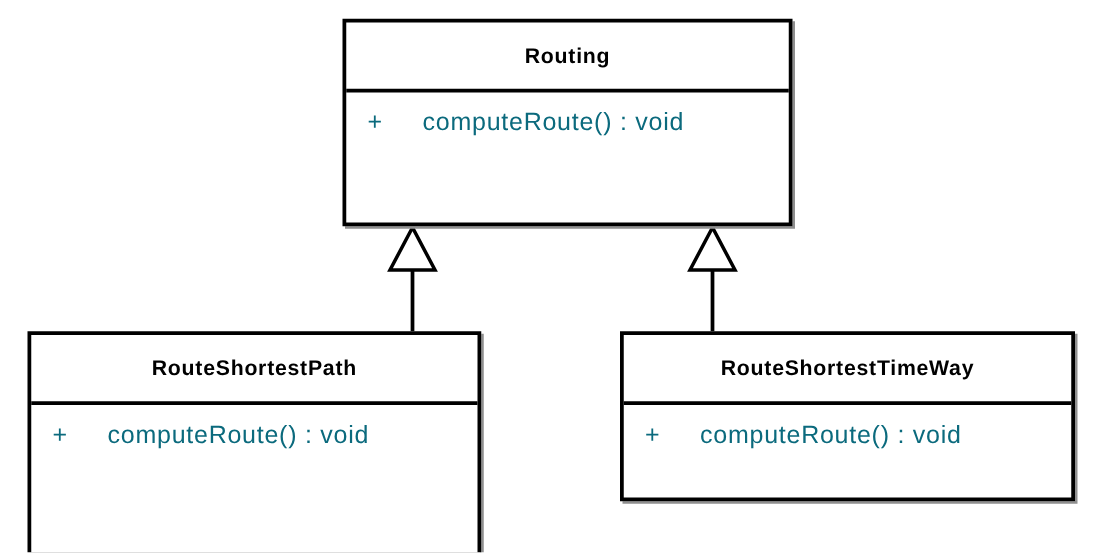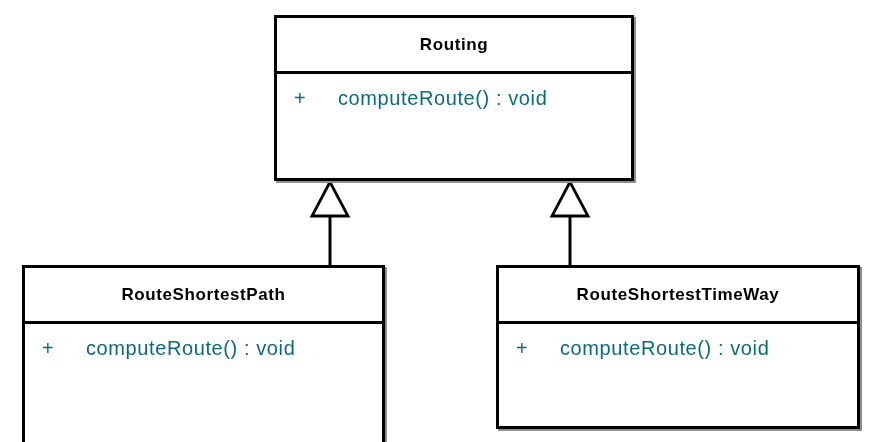--- a/index.html
+++ b/index.html
@@ -62,21 +62,21 @@
     letter-spacing: 0.6px;
     color: var(--member-color, #0b6a7d);
     white-space: nowrap;
   }
   .member-row .vis {
     width: 14px;
     text-align: left;
   }
   #box-routing { left: 274px; top: 15px;  width: 360px; height: 166px; }
   #box-path    { left: 22px;  top: 265px; width: 363px; height: 180px; }
-  #box-timeway { left: 496px; top: 265px; width: 364px; height: 164px; }
+  #box-timeway { left: 496px; top: 265px; width: 364px; height: 136px; }
 </style>
 </head>
 <body>
 
 <div class="canvas">
 
   <svg class="connectors" viewBox="0 0 882 442" xmlns="http://www.w3.org/2000/svg">
     <g>
       <line x1="330" y1="216" x2="330" y2="267"></line>
       <polygon points="330,182 312,216 348,216"></polygon>

